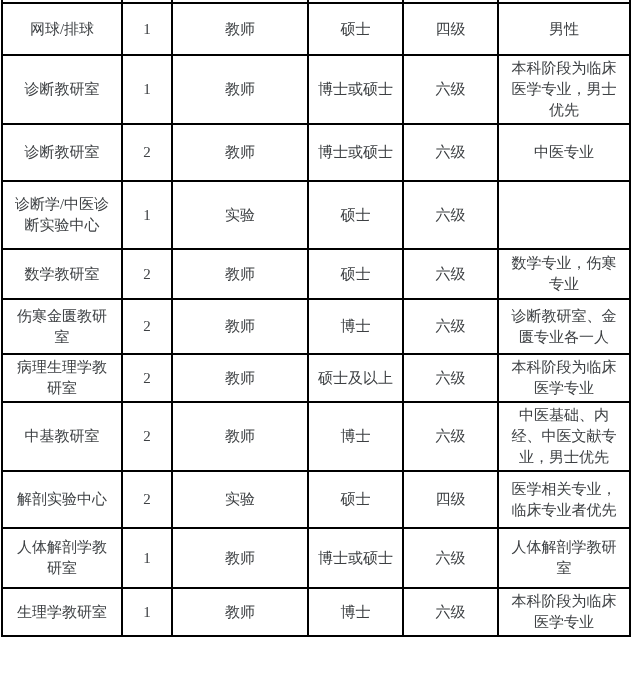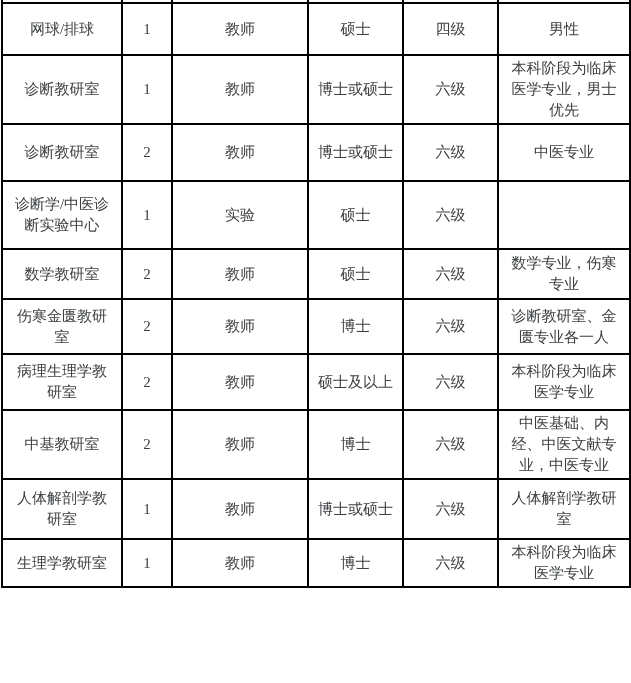--- a/index.html
+++ b/index.html
@@ -109,38 +109,46 @@
 
       <tr style="height:55px">
         <td class="c-unit">伤寒金匮教研室</td>
         <td>2</td>
         <td>教师</td>
         <td>博士</td>
         <td>六级</td>
         <td class="c-note">诊断教研室、金匮专业各一人</td>
       </tr>
 
-      <tr style="height:56px">
+      <tr style="height:48px">
         <td class="c-unit">病理生理学教研室</td>
         <td>2</td>
         <td>教师</td>
         <td>硕士及以上</td>
         <td>六级</td>
         <td class="c-note">本科阶段为临床医学专业</td>
       </tr>
 
       <tr style="height:65px">
         <td class="c-unit">中基教研室</td>
         <td>2</td>
         <td>教师</td>
         <td>博士</td>
         <td>六级</td>
-        <td class="c-note">中医基础、内经、中医文献专业，中医专业</td>
+        <td class="c-note">中医基础、内经、中医文献专业，男士优先</td>
       </tr>
 
+      <tr style="height:57px">
+        <td class="c-unit">解剖实验中心</td>
+        <td>2</td>
+        <td>实验</td>
+        <td>硕士</td>
+        <td>四级</td>
+        <td class="c-note">医学相关专业，临床专业者优先</td>
+      </tr>
 
       <tr style="height:60px">
         <td class="c-unit">人体解剖学教研室</td>
         <td>1</td>
         <td>教师</td>
         <td>博士或硕士</td>
         <td>六级</td>
         <td class="c-note">人体解剖学教研室</td>
       </tr>
 

